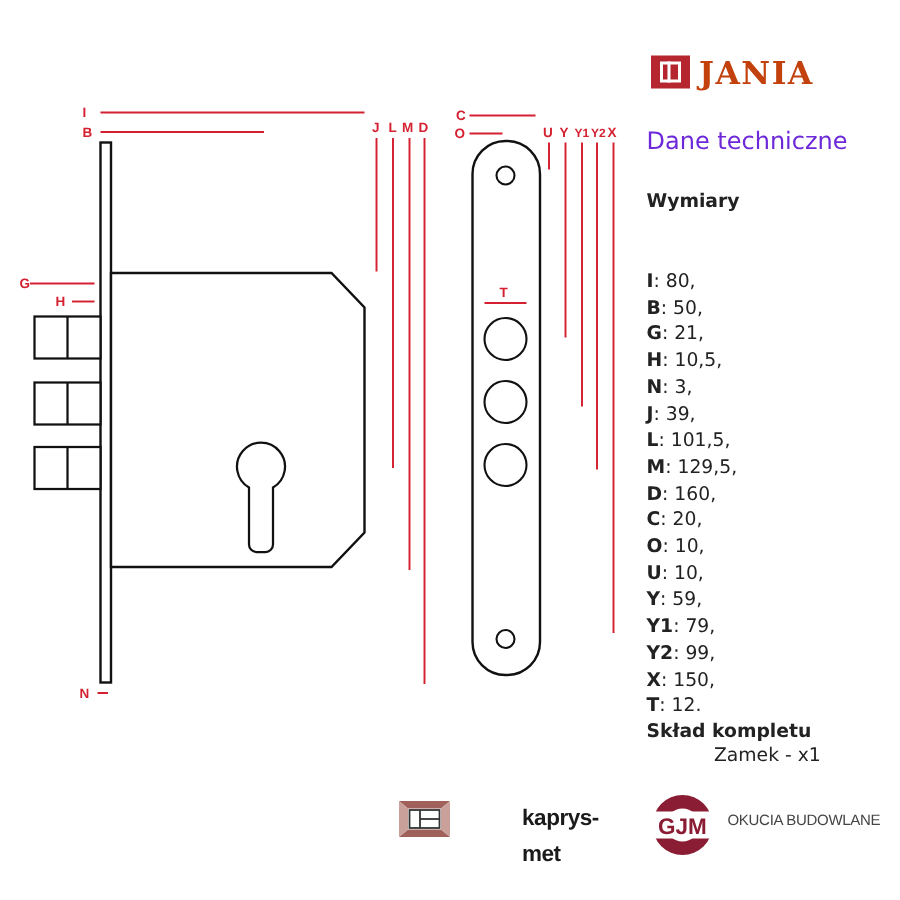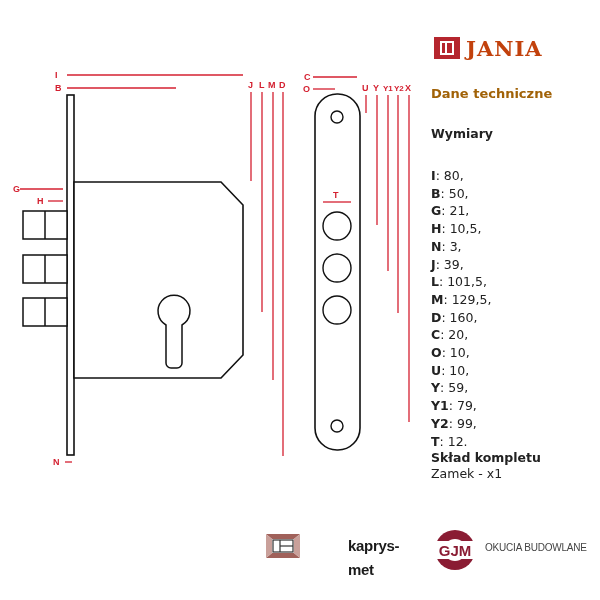--- a/index.html
+++ b/index.html
@@ -5,27 +5,27 @@
   html,body{margin:0;padding:0;background:#fff;}
   body{width:600px;height:600px;position:relative;overflow:hidden;font-family:"DejaVu Sans",sans-serif;}
   #diagram{position:absolute;left:0;top:0;width:600px;height:600px;}
   .lbl{font-family:"Liberation Sans",sans-serif;font-weight:bold;font-size:9px;fill:#d42030;}
   .brand{position:absolute;left:434px;top:35px;width:160px;height:28px;}
   .brand-text{position:absolute;left:32px;top:0px;font-family:"DejaVu Serif",serif;font-weight:bold;font-size:21px;color:#c2410c;letter-spacing:1px;line-height:28px;}
   .brand-icon{position:absolute;left:0;top:2px;width:26px;height:22px;background:#b5262e;}
   .brand-icon::before{content:"";position:absolute;left:6px;top:4px;width:14px;height:14px;border:2px solid #fff;box-sizing:border-box;}
   .brand-icon::after{content:"";position:absolute;left:11px;top:4px;width:2px;height:14px;background:#fff;}
   .specs{position:absolute;left:431px;top:84px;width:165px;color:#222;}
-  .specs h1{margin:0;font-weight:bold;font-size:13px;line-height:20px;color:#a16207;}
+  .specs h1{margin:0;font-weight:normal;font-size:16px;line-height:20px;color:#6d28d9;}
   .specs h2{margin:22px 0 0 0;font-size:12.5px;font-weight:bold;line-height:16px;}
-  .dim-list{margin:25px 0 0 0;padding:0;list-style:none;}
+  .dim-list{margin:36px 0 0 0;padding:0;list-style:none;}
   .dim-list li{font-size:12.5px;line-height:17.7px;}
   .dim-list b{font-weight:bold;}
   .kit-title{font-size:12.5px;font-weight:bold;line-height:16px;}
-  .kit-item{font-size:12.5px;line-height:16px;}
+  .kit-item{font-size:12.5px;line-height:16px;margin-left:45px;}
   .logo-kaprys{position:absolute;left:266px;top:532px;height:28px;width:130px;}
   .kaprys-icon{position:absolute;left:0;top:2px;width:34px;height:24px;}
   .kaprys-text{position:absolute;left:38px;top:2px;font-family:"Liberation Sans",sans-serif;font-weight:bold;font-size:15px;color:#1a1a1a;line-height:24px;letter-spacing:-0.3px;margin-left:44px;}
   .logo-gjm{position:absolute;left:433px;top:528px;width:165px;height:45px;}
   .gjm-circle{position:absolute;left:0;top:0;width:44px;height:44px;}
   .gjm-tagline{position:absolute;left:52px;top:14px;font-family:"Liberation Sans",sans-serif;font-size:10px;color:#444;letter-spacing:-0.2px;}
 </style>
 </head>
 <body>
 
@@ -111,20 +111,21 @@
     <li><b>J</b><span>: 39,</span></li>
     <li><b>L</b><span>: 101,5,</span></li>
     <li><b>M</b><span>: 129,5,</span></li>
     <li><b>D</b><span>: 160,</span></li>
     <li><b>C</b><span>: 20,</span></li>
     <li><b>O</b><span>: 10,</span></li>
     <li><b>U</b><span>: 10,</span></li>
     <li><b>Y</b><span>: 59,</span></li>
     <li><b>Y1</b><span>: 79,</span></li>
     <li><b>Y2</b><span>: 99,</span></li>
+    <li><b>X</b><span>: 150,</span></li>
     <li><b>T</b><span>: 12.</span></li>
   </ul>
   <div class="kit-title">Skład kompletu</div>
   <div class="kit-item">Zamek - x1</div>
 </div>
 
 <div class="logo-kaprys">
   <svg class="kaprys-icon" viewBox="0 0 34 24">
     <path d="M0 0 L34 0 L28 5 L6 5 Z" fill="#a0615a"></path>
     <path d="M0 24 L34 24 L28 19 L6 19 Z" fill="#a0615a"></path>

